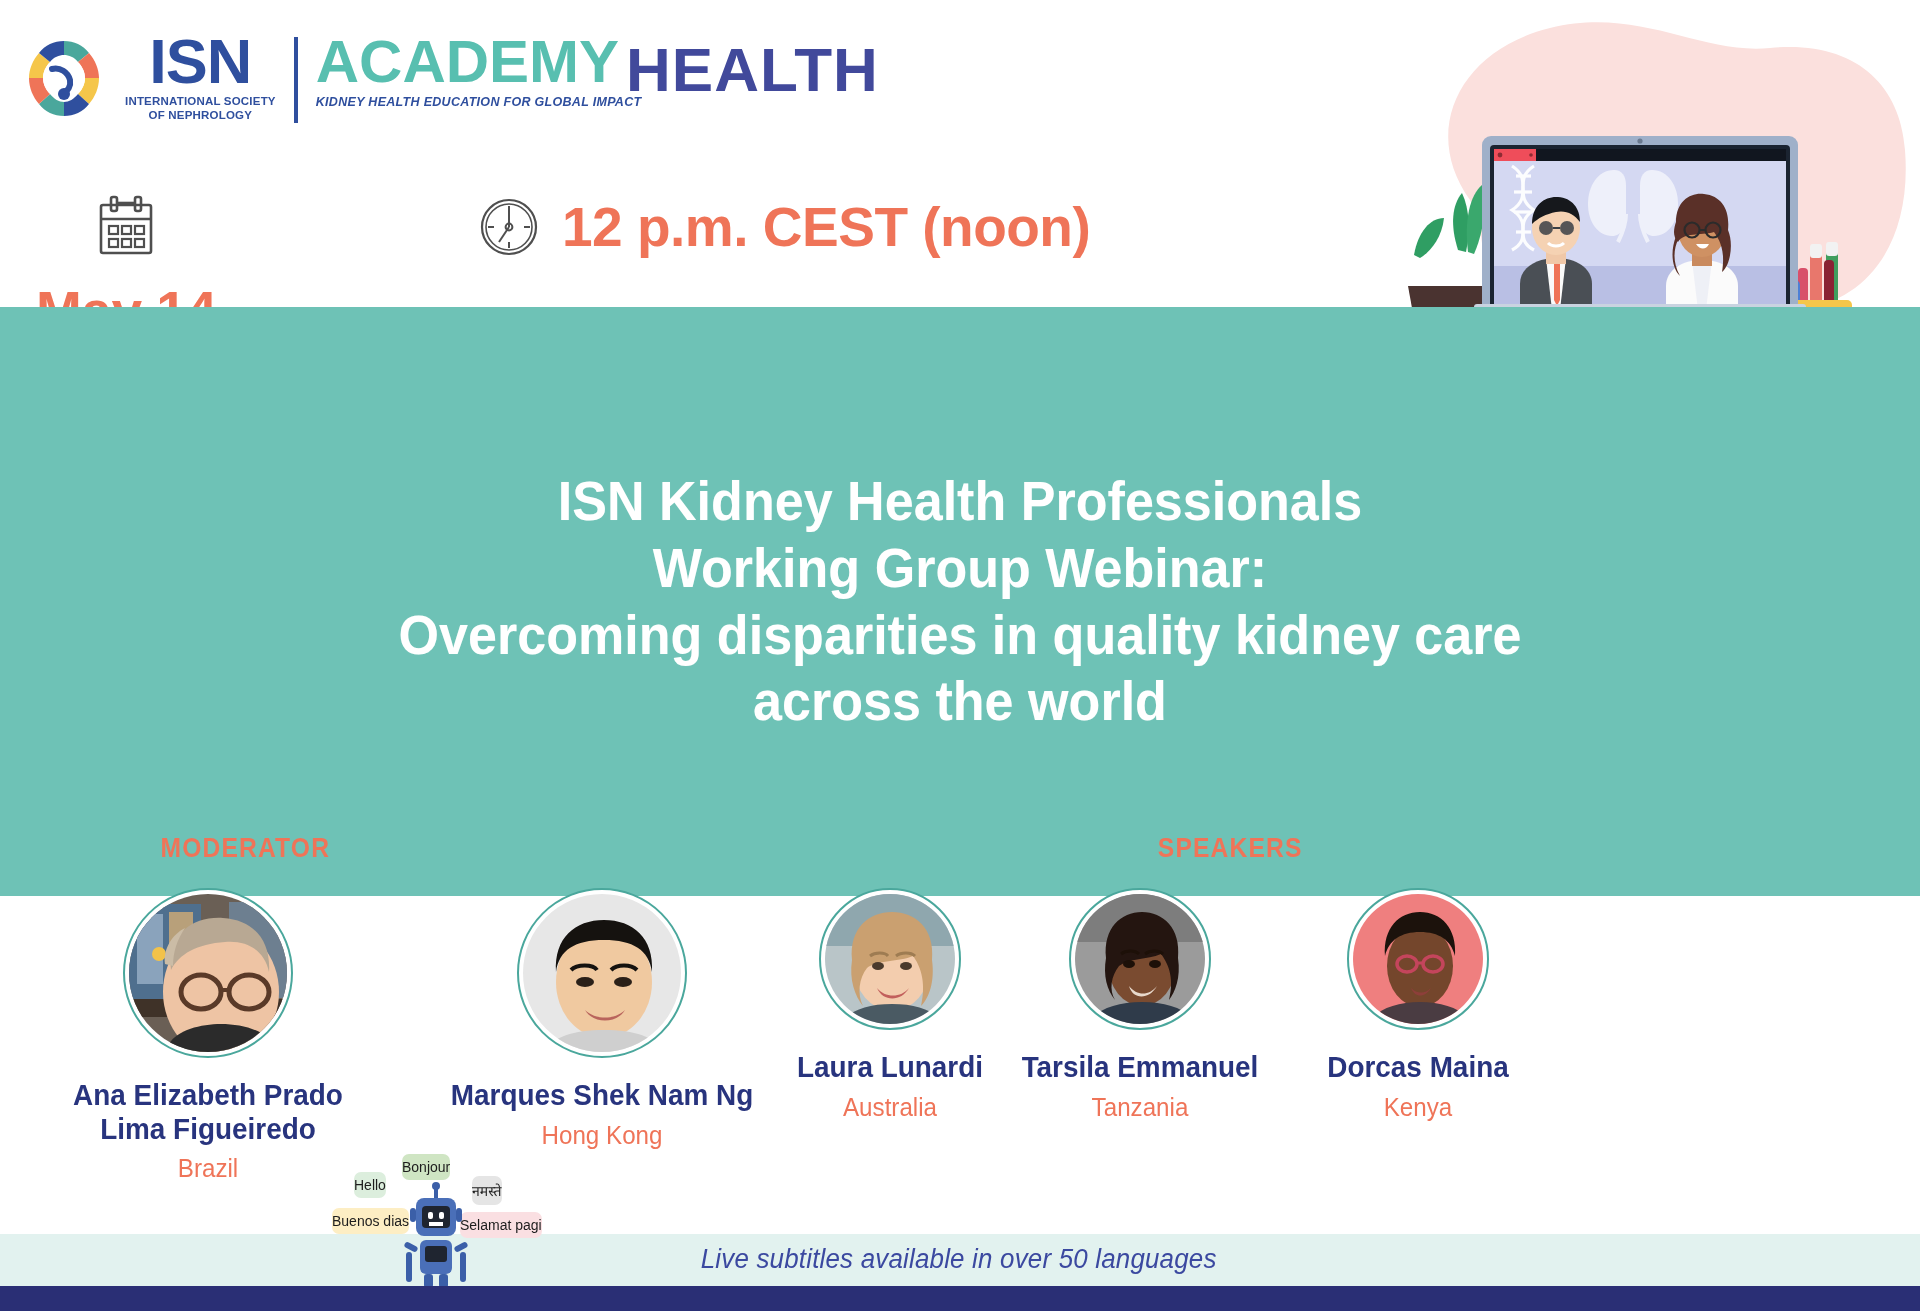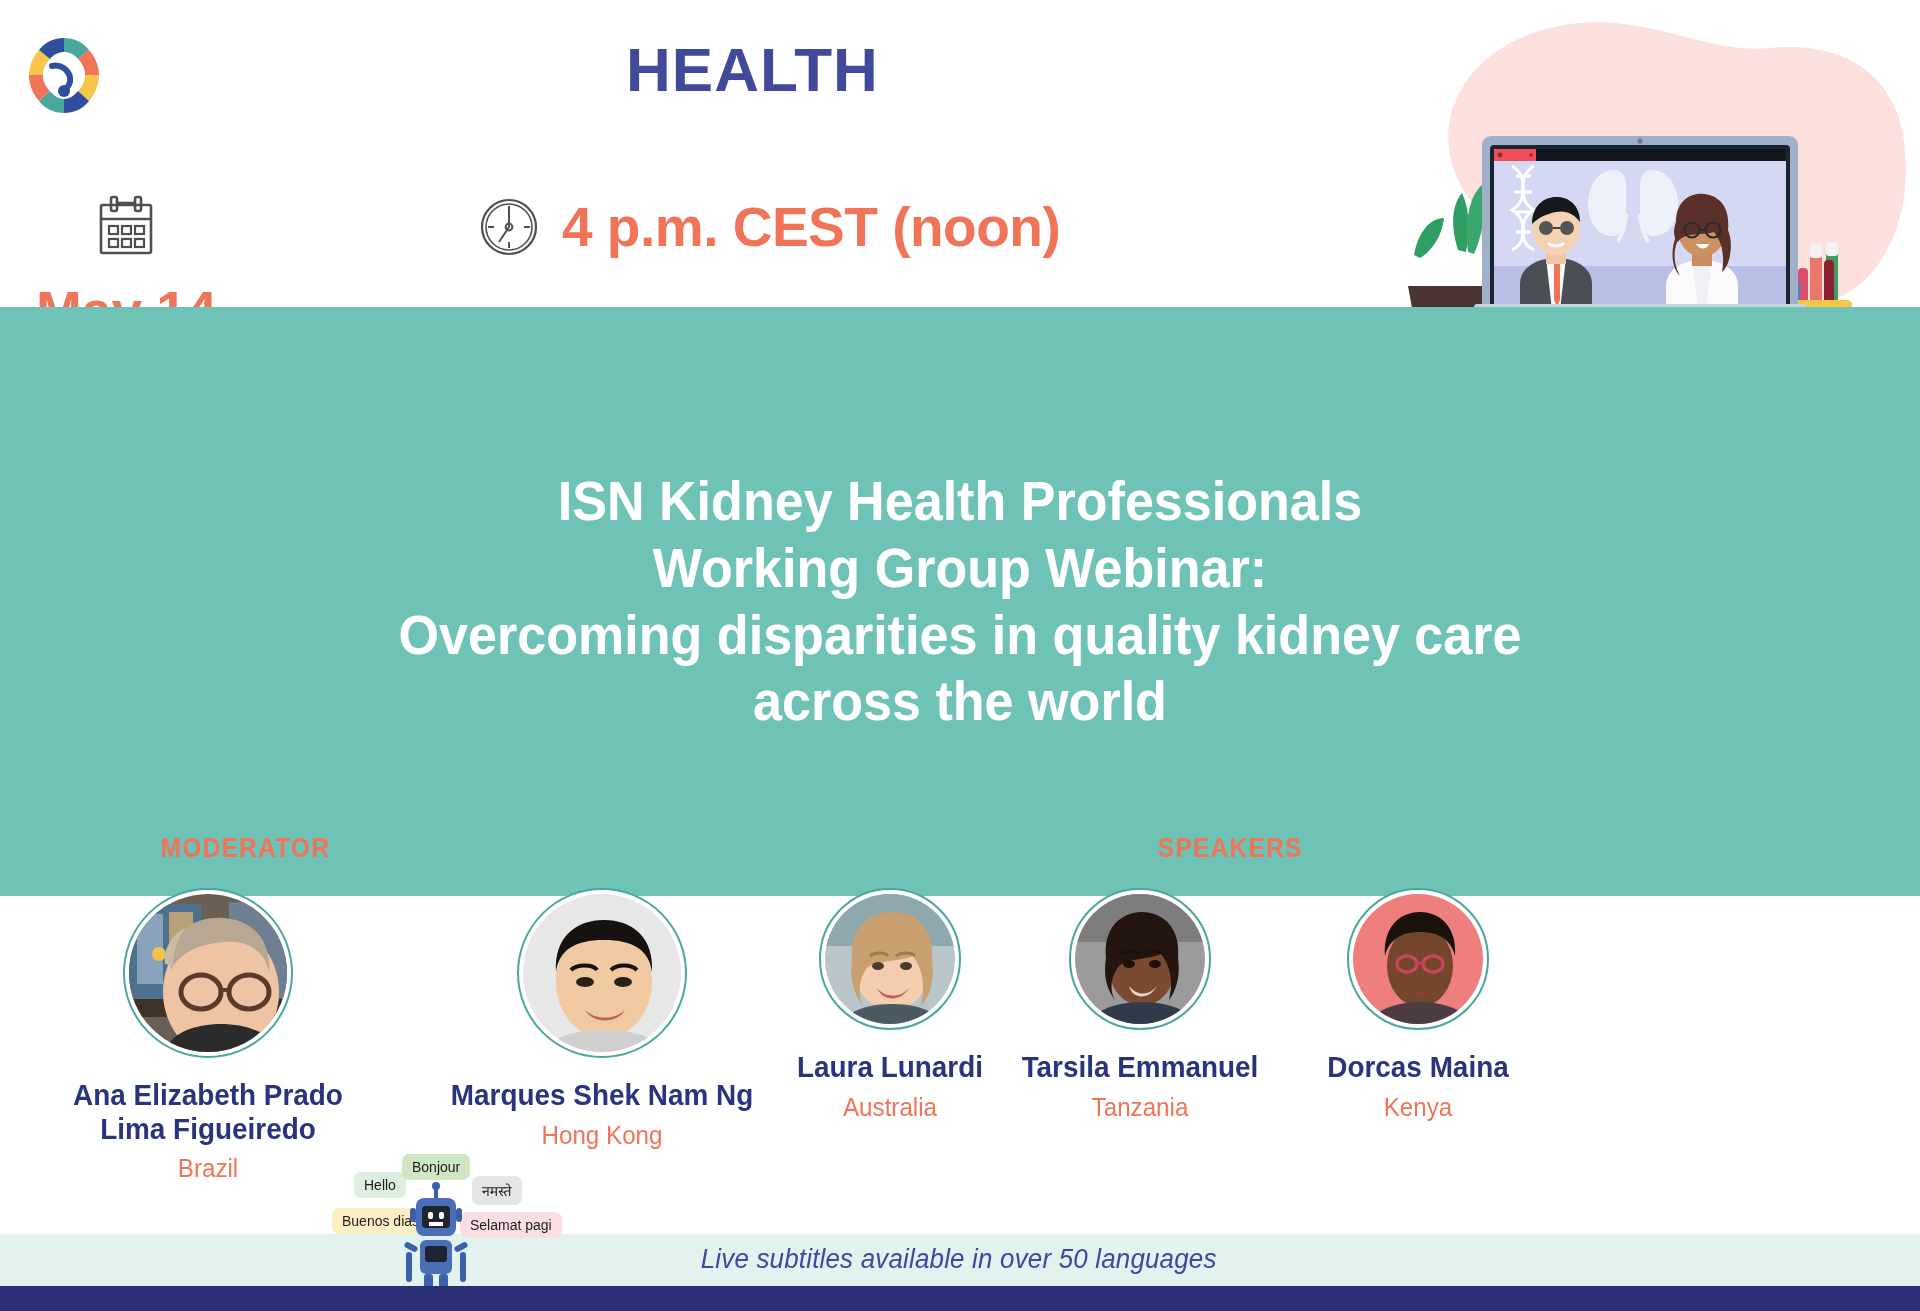--- a/index.html
+++ b/index.html
@@ -60,21 +60,21 @@
   .p-name .nm-ln { display:block; }
   .p-country { font-size:26px; color:#ef7458; margin-top:8px; transform:scaleX(0.93); }
 
   
   .subs-bar { position:absolute; left:0; top:1234px; width:1920px; height:52px; background:#e2f2ef; }
   .subs-text { position:absolute; left:690px; top:1244px; font-size:27px; font-style:italic;
                color:#3b49a0; transform:scaleX(0.96); letter-spacing:0.2px; }
   .navy-strip { position:absolute; left:0; top:1286px; width:1920px; height:25px; background:#2a2f75; }
 
   .robot-zone { position:absolute; left:332px; top:1172px; width:340px; height:118px; }
-  .bubble { position:absolute; font-size:14px; color:#1d1d1d; padding:5px 10px; border-radius:7px;
+  .bubble { position:absolute; font-size:14px; color:#1d1d1d; padding:5px 0; border-radius:7px;
             white-space:nowrap; font-family:"Liberation Sans", sans-serif; }
 </style>
 </head>
 <body>
 
 <div class="stage">
 
   <div class="illo">
     <svg width="520" height="375" viewBox="0 0 520 375" xmlns="http://www.w3.org/2000/svg">
 
@@ -179,20 +179,34 @@
         <path d="M67,68 C61,76 52,80 42,80 L42,66 C47,66 52,63 56,58 Z" fill="#2f4f9e"></path>
         <path d="M42,80 C32,80 23,76 17,68 L28,58 C32,63 37,66 42,66 Z" fill="#4aa79c"></path>
         <path d="M17,68 C11,61 7,52 7,42 L21,42 C21,48 24,54 28,58 Z" fill="#ef7458"></path>
         <path d="M7,42 C7,33 11,24 17,17 L28,26 C24,30 21,36 21,42 Z" fill="#f5c64a"></path>
         <path d="M17,17 C23,9 32,5 42,5 L42,19 C37,19 32,21 28,26 Z" fill="#2f4f9e"></path>
         <circle cx="42" cy="42" r="21" fill="#ffffff"></circle>
         <path d="M30,33 C38,31 46,36 48,44 C49,50 46,55 42,56" stroke="#2f4f9e" stroke-width="6" fill="none" stroke-linecap="round"></path>
         <circle cx="42" cy="58" r="6" fill="#2f4f9e"></circle>
       </svg>
     </div>
+    <div class="logo-text">
+      <div class="isn-block">
+        <div class="isn-word">ISN</div>
+        <div class="isn-sub">
+          <span>INTERNATIONAL SOCIETY</span><br>
+          <span>OF NEPHROLOGY</span>
+        </div>
+      </div>
+      <div class="divider-bar"></div>
+      <div class="acad-block">
+        <div class="acad-word">ACADEMY</div>
+        <div class="acad-sub">KIDNEY HEALTH EDUCATION FOR GLOBAL IMPACT</div>
+      </div>
+    </div>
   </div>
 
   <div class="webinar">HEALTH</div>
 
   <div class="meta-row">
     <div class="meta-item meta-date">
       <span class="cal-ico">
         <svg width="58" height="62" viewBox="0 0 58 62" xmlns="http://www.w3.org/2000/svg">
           <rect x="4" y="10" width="50" height="48" rx="2" fill="none" stroke="#4f4f4f" stroke-width="2.6"></rect>
           <line x1="4" y1="24" x2="54" y2="24" stroke="#4f4f4f" stroke-width="2.6"></line>
@@ -216,21 +230,21 @@
           <circle cx="31" cy="31" r="23" fill="none" stroke="#4f4f4f" stroke-width="1.6"></circle>
           <line x1="31" y1="10" x2="31" y2="16" stroke="#4f4f4f" stroke-width="2"></line>
           <line x1="31" y1="46" x2="31" y2="52" stroke="#4f4f4f" stroke-width="2"></line>
           <line x1="10" y1="31" x2="16" y2="31" stroke="#4f4f4f" stroke-width="2"></line>
           <line x1="46" y1="31" x2="52" y2="31" stroke="#4f4f4f" stroke-width="2"></line>
           <line x1="31" y1="31" x2="31" y2="16" stroke="#4f4f4f" stroke-width="2"></line>
           <line x1="31" y1="31" x2="21" y2="46" stroke="#4f4f4f" stroke-width="2"></line>
           <circle cx="31" cy="31" r="3.4" fill="none" stroke="#4f4f4f" stroke-width="2"></circle>
         </svg>
       </span>
-      <span class="meta-text">4 p.m. CEST (noon)</span>
+      <span class="meta-text">12 p.m. CEST (noon)</span>
     </div>
   </div>
 
   <div class="banner">
     <div class="banner-title">
       <span class="ln">ISN Kidney Health Professionals</span>
       <span class="ln">Working Group Webinar:</span>
       <span class="ln">Overcoming disparities in quality kidney care</span>
       <span class="ln">across the world</span>
     </div>

